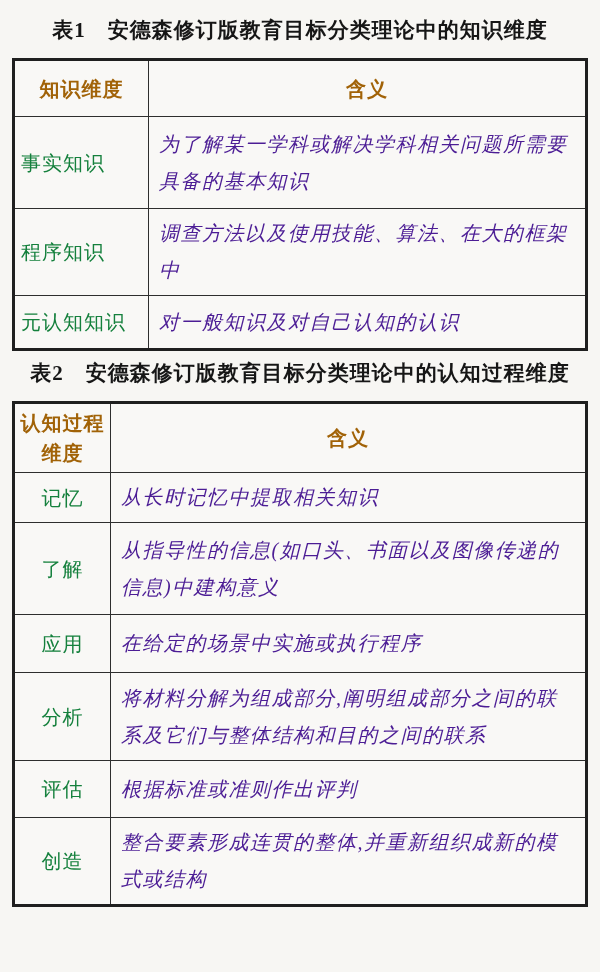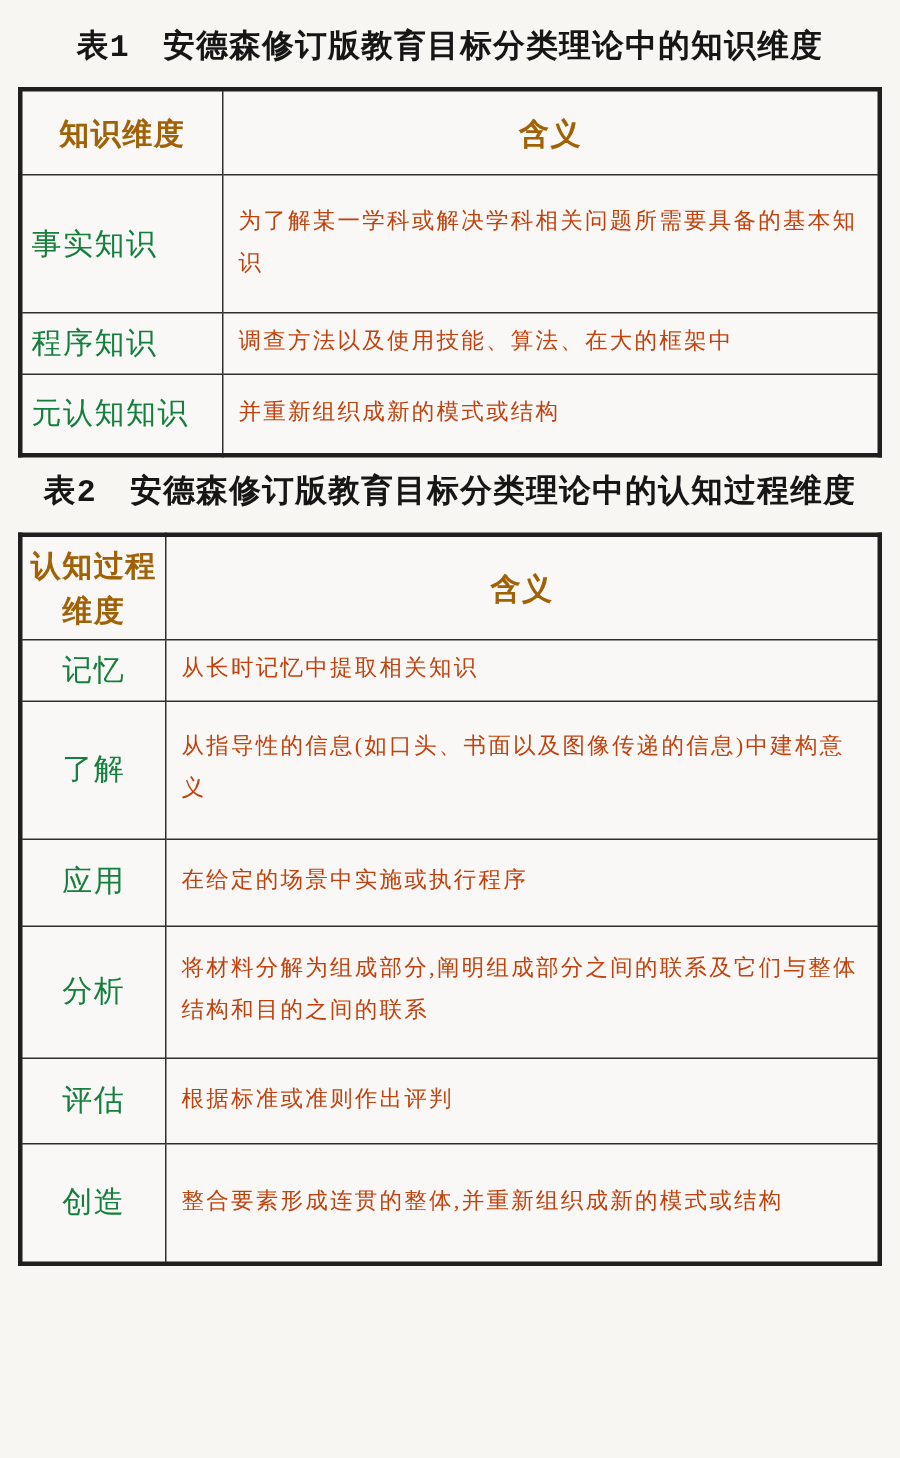--- a/index.html
+++ b/index.html
@@ -11,21 +11,21 @@
   .page {
     width: 600px;
     height: 972px;
     box-sizing: border-box;
     padding: 8px 12px 0 12px;
     background: #f7f6f3;
     font-family: "Liberation Serif", serif;
     overflow: hidden;
   }
   .tbl-title {
-    font-family: Liberation Mono, monospace;
+    font-family: Liberation Serif, serif;
     font-weight: bold;
     font-size: 21px;
     text-align: center;
     letter-spacing: 1px;
     margin: 0;
     padding: 8px 0 14px 0;
     color: #161616;
   }
   .tbl-title.second {
     padding-top: 8px;
@@ -54,25 +54,26 @@
     color: #a16207;
   }
   td.term {
     font-size: 20px;
     letter-spacing: 1px;
     padding: 4px 2px 4px 6px;
     line-height: 1.5;
     color: #15803d;
   }
   td.def {
-    font-size: 15px;
+    font-size: 20px;
     letter-spacing: 1.5px;
     padding: 6px 8px 6px 10px;
     line-height: 1.85;
-    color: #c2410c;
+    color: #4c1d95;
+    font-style: italic;
   }
   
   .t1 col.c-term { width: 135px; }
   .t2 col.c-term { width: 97px; }
   .t2 td.term { text-align: center; padding-left: 2px; }
   
   .t1 tr.hdr    { height: 57px; }
   .t1 tr.r0     { height: 92px; }
   .t1 tr.r1     { height: 92px; }
   .t1 tr.r2     { height: 40px; }
@@ -107,21 +108,21 @@
       <tr class="r0">
         <td class="term">事实知识</td>
         <td class="def">为了解某一学科或解决学科相关问题所需要具备的基本知识</td>
       </tr>
       <tr class="r2">
         <td class="term">程序知识</td>
         <td class="def">调查方法以及使用技能、算法、在大的框架中</td>
       </tr>
       <tr class="r3">
         <td class="term">元认知知识</td>
-        <td class="def">并重新组织成新的模式或结构</td>
+        <td class="def">对一般知识及对自己认知的认识</td>
       </tr>
     </tbody>
   </table>
 
   <h2 class="tbl-title second">表2　安德森修订版教育目标分类理论中的认知过程维度</h2>
 
   <table class="dim-table t2">
     <colgroup>
         <col class="c-term">
         <col class="c-def">

